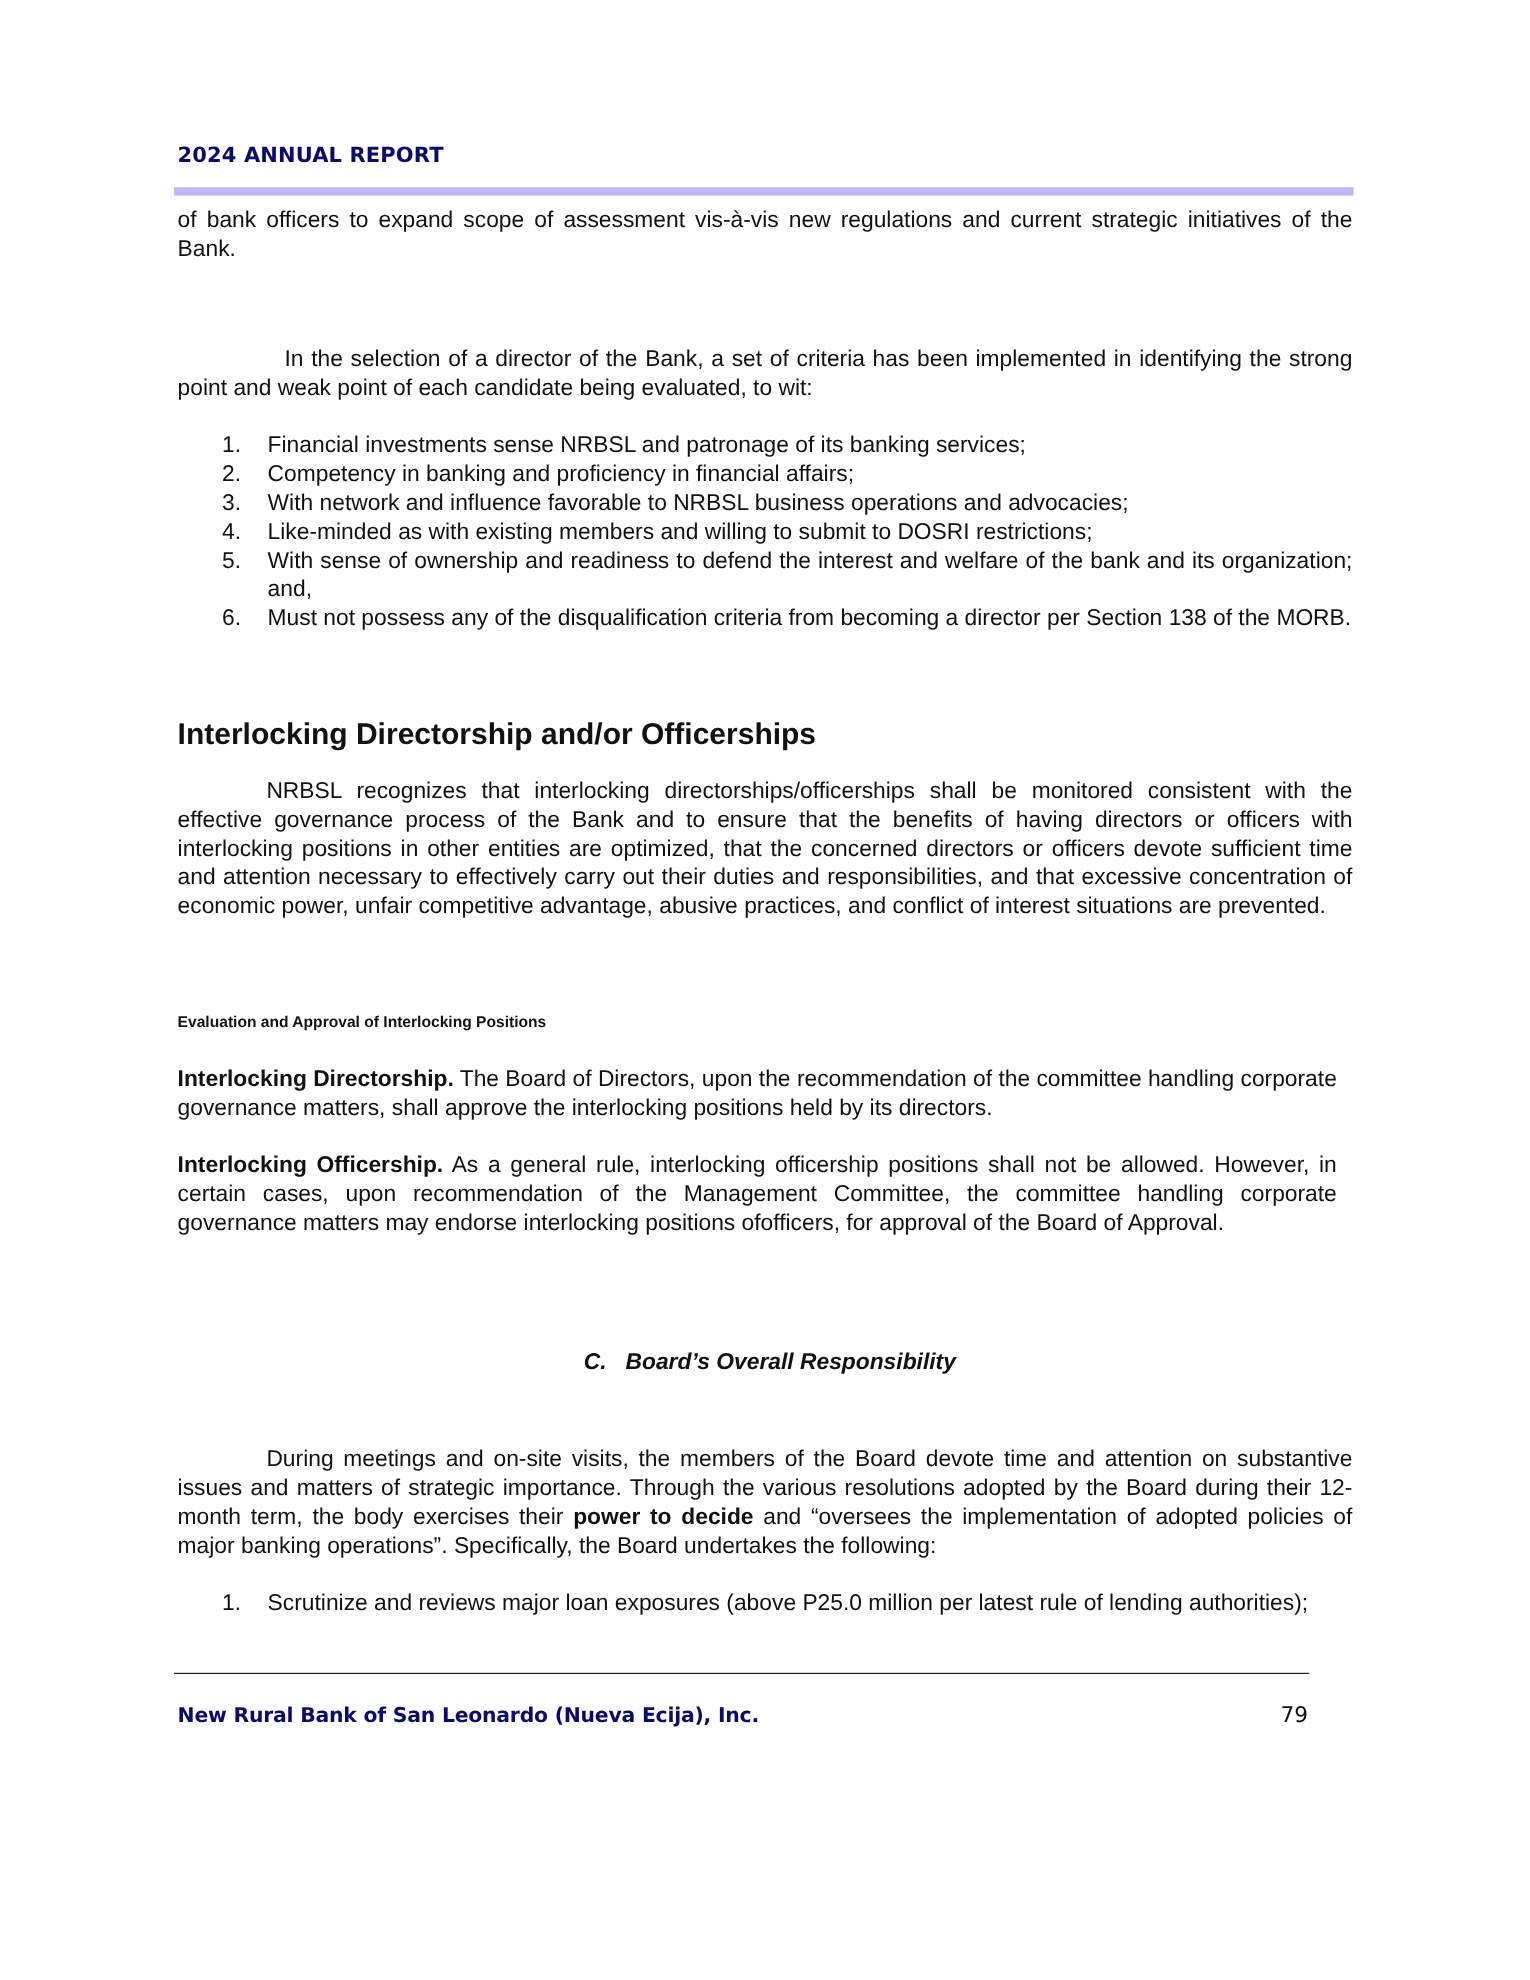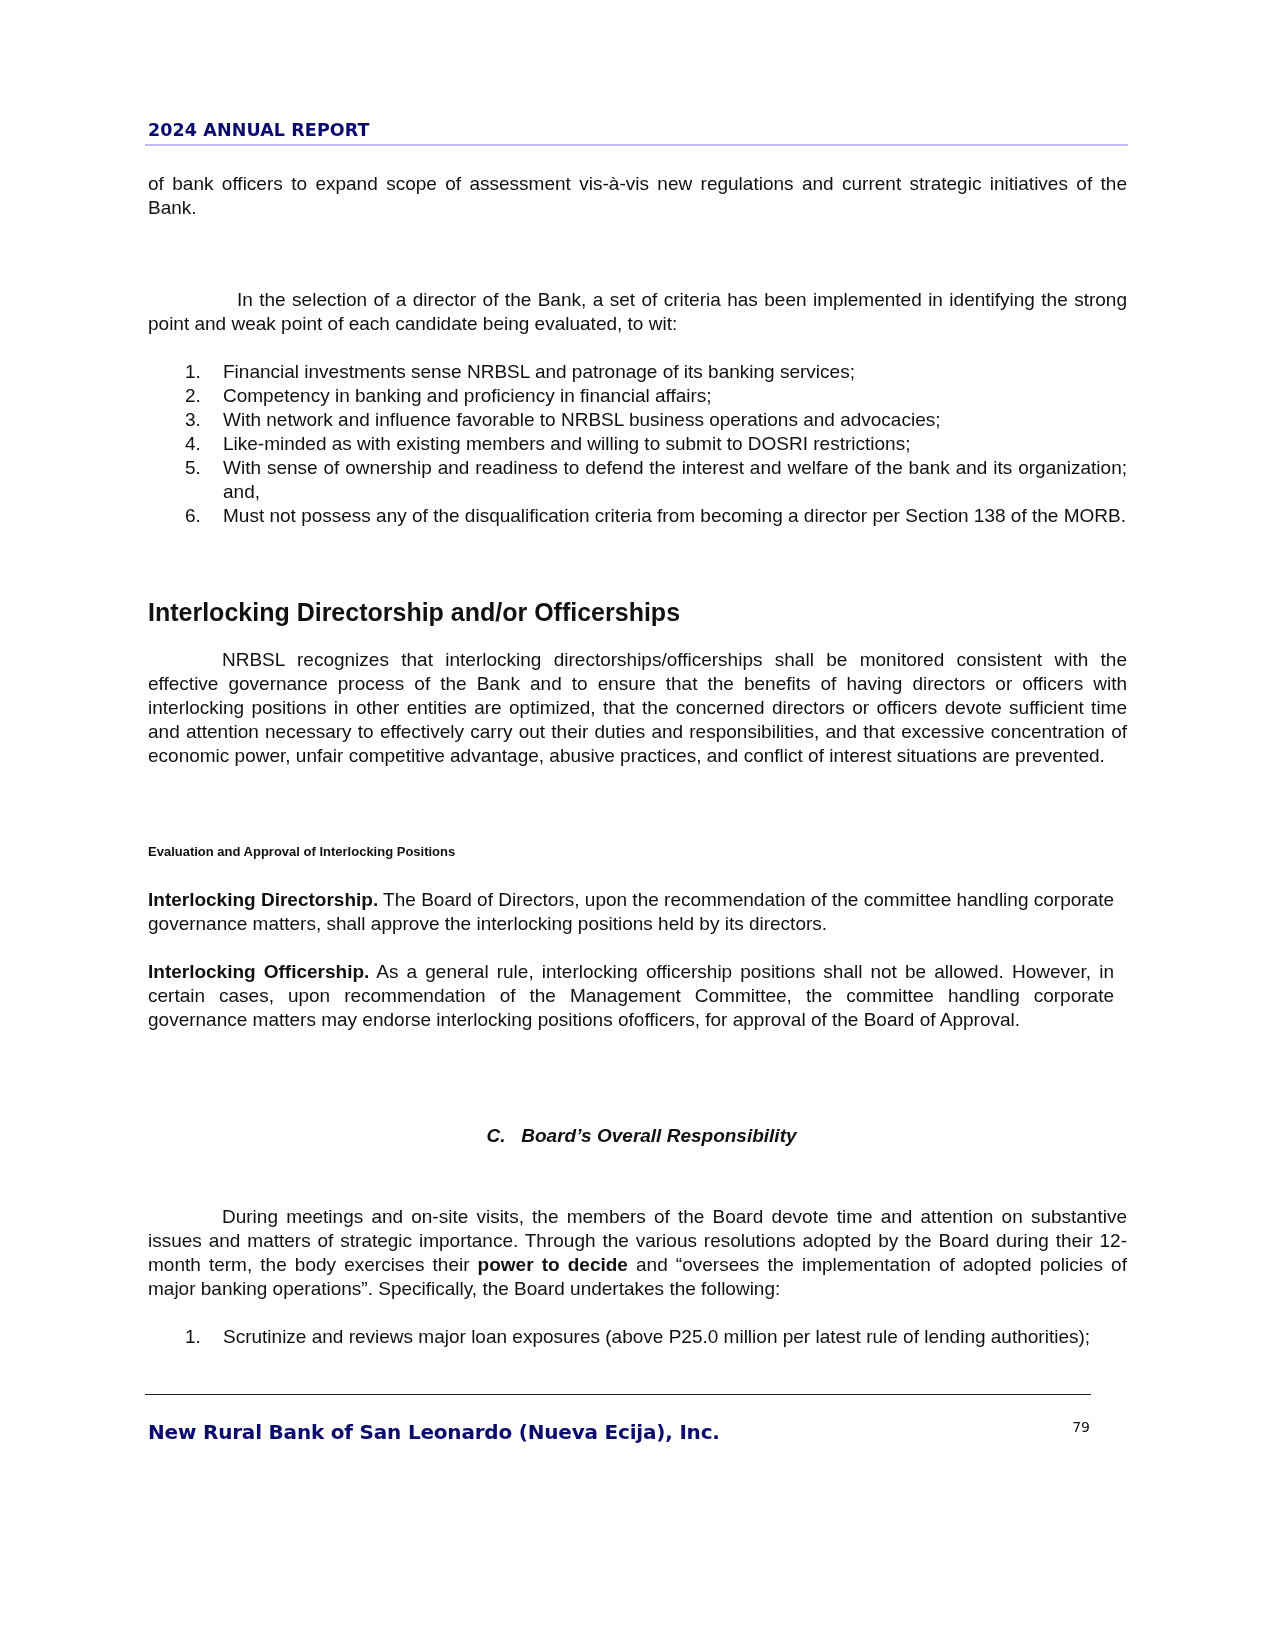--- a/index.html
+++ b/index.html
@@ -6,21 +6,21 @@
   html, body {
     width: 1275px; height: 1650px; background: #ffffff; overflow: hidden;
   }
   body {
     position: relative;
     font-family: "Liberation Sans", sans-serif;
     color: #111111;
   }
   .page-header {
     position: absolute; left: 145px; top: 120px; width: 983px;
-    border-bottom: 2px solid #c4b5fd; padding-bottom: 4px;
+    border-bottom: 7px solid #c4b5fd; padding-bottom: 16px;
   }
   .page-header-title {
     font-family: "DejaVu Sans", sans-serif;
     font-weight: bold; font-size: 17.5px; color: #0b0b6e;
     padding-left: 3px; letter-spacing: 0.1px;
   }
   .content {
     position: absolute; left: 148px; top: 172px; width: 979px;
     font-size: 19px; line-height: 24px;
   }
@@ -42,26 +42,26 @@
   .runin { font-weight: bold; }
   .bold-inline { font-weight: bold; }
   .narrow { width: 966px; }
   .page-footer-rule {
     position: absolute; left: 145px; top: 1394px; width: 946px;
     border-top: 1.5px solid #222222;
   }
   .page-footer-org {
     position: absolute; left: 148px; top: 1420px;
     font-family: "DejaVu Sans", sans-serif;
-    font-weight: bold; font-size: 20px; color: #0b0b6e; letter-spacing: -0.2px;
+    font-weight: bold; font-size: 17px; color: #0b0b6e; letter-spacing: -0.2px;
   }
   .page-footer-num {
     position: absolute; left: 1060px; top: 1419px; width: 30px; text-align: right;
     font-family: "DejaVu Sans", sans-serif;
-    font-size: 14px; color: #111111;
+    font-size: 18px; color: #111111;
   }
 </style>
 </head>
 <body>
 
 <div class="page-header">
   <div class="page-header-title">2024 ANNUAL REPORT</div>
 </div>
 
 <div class="content">

